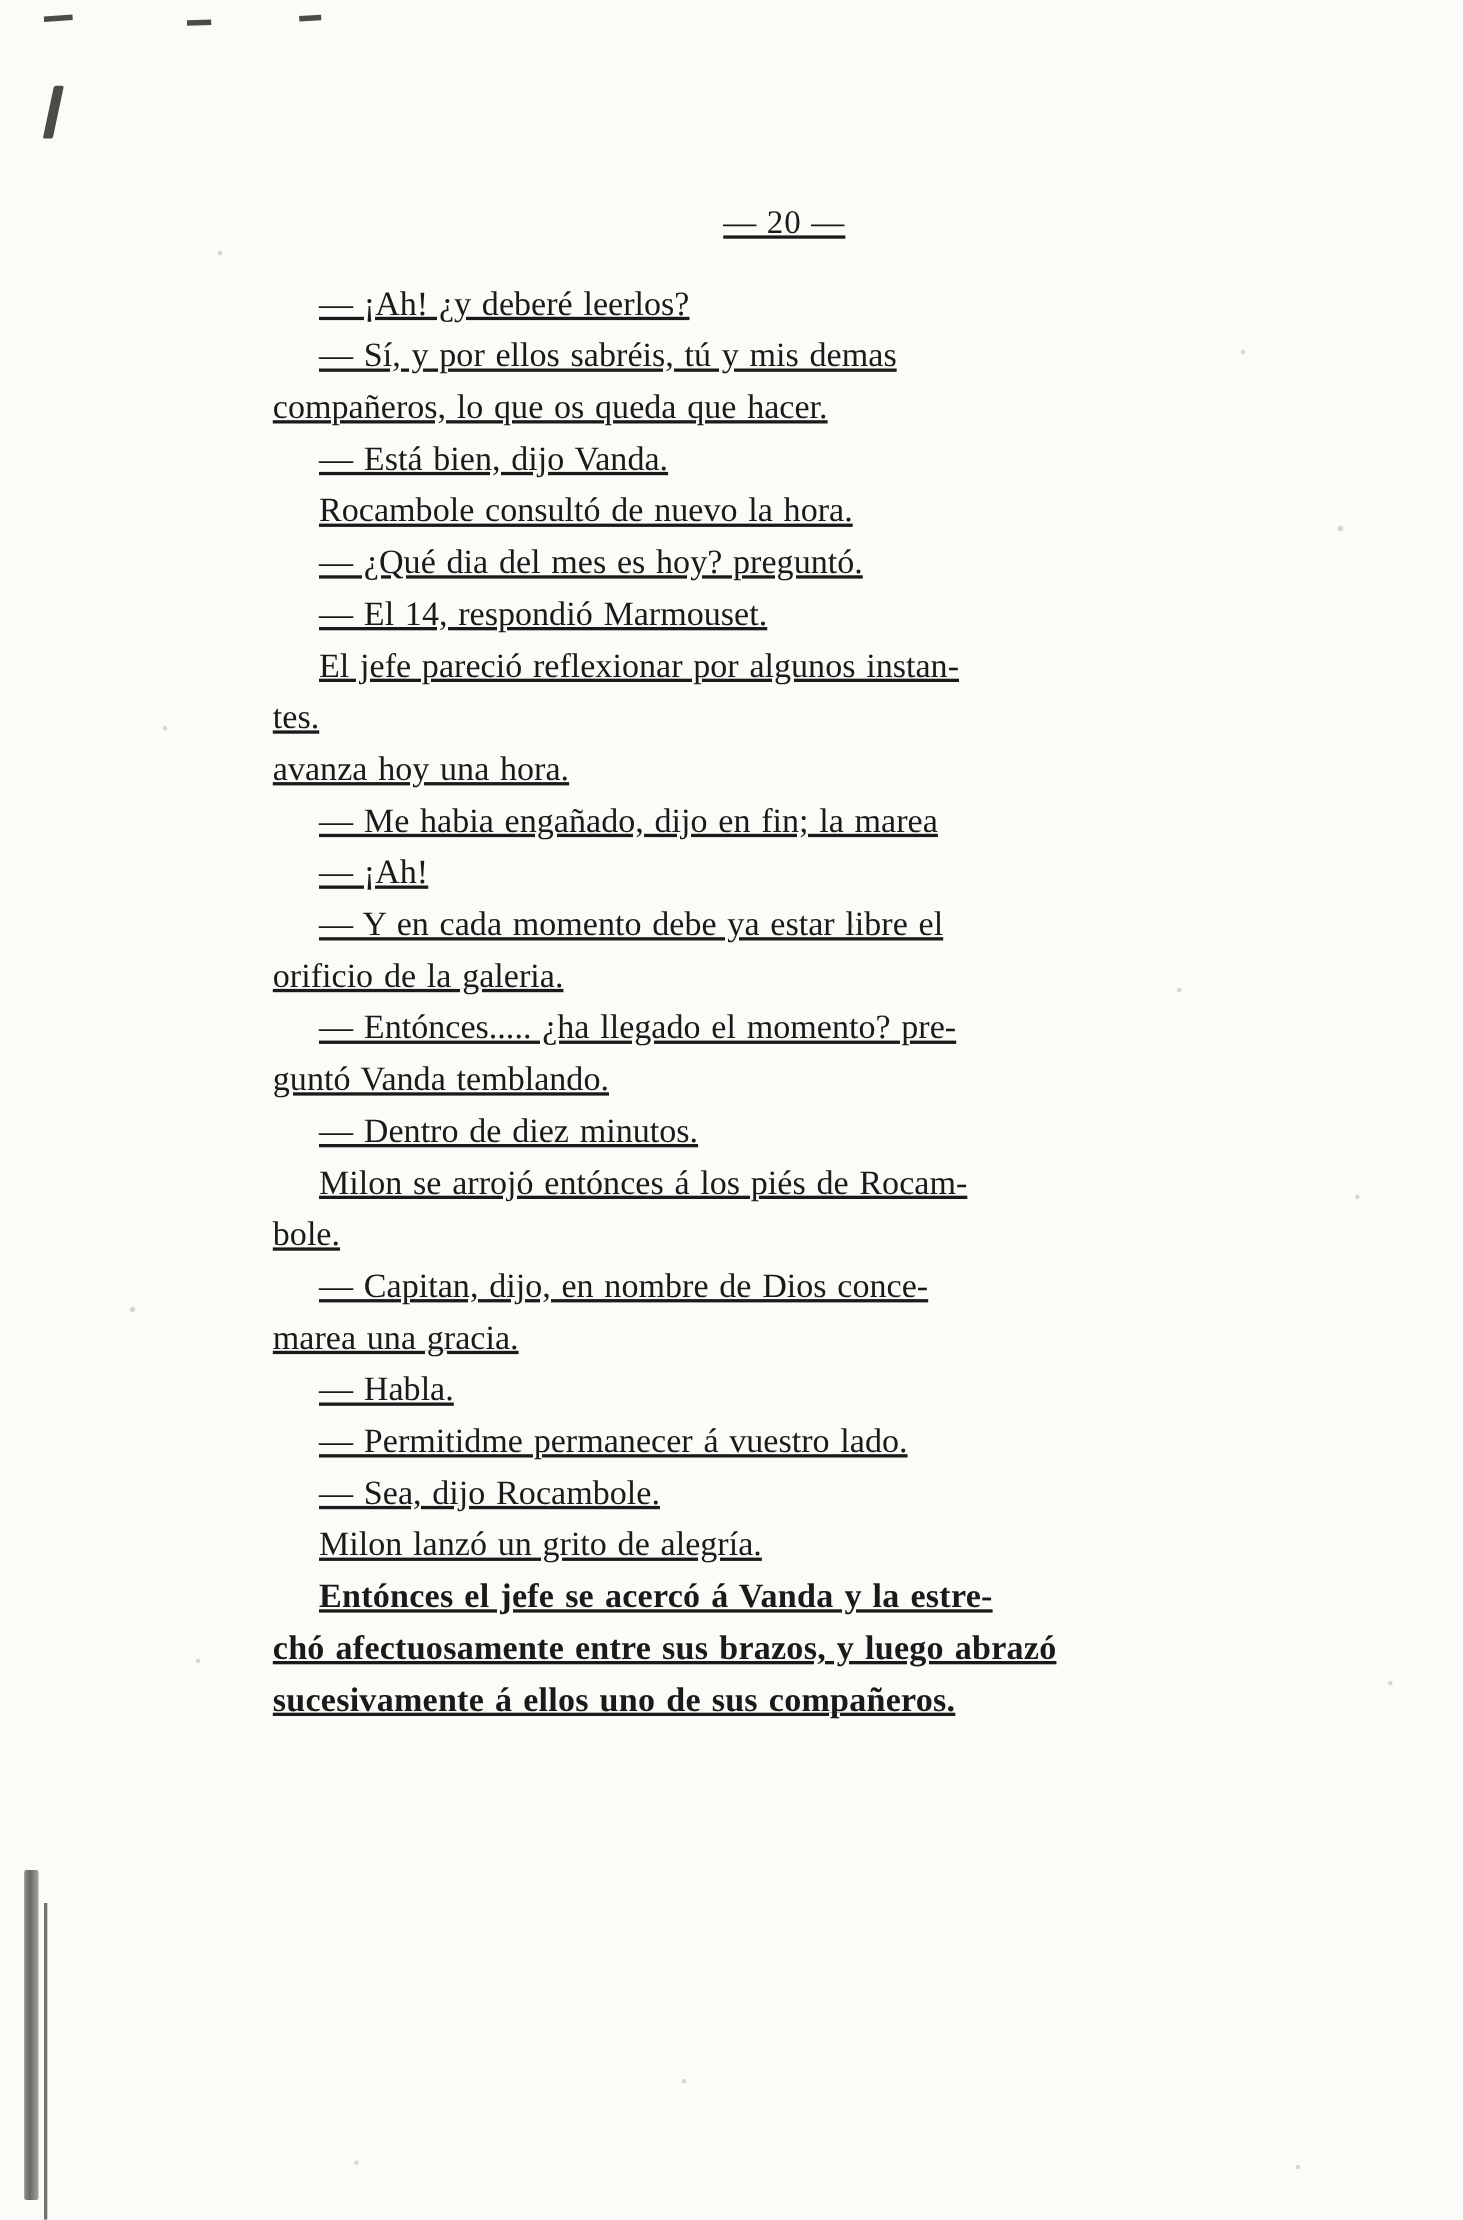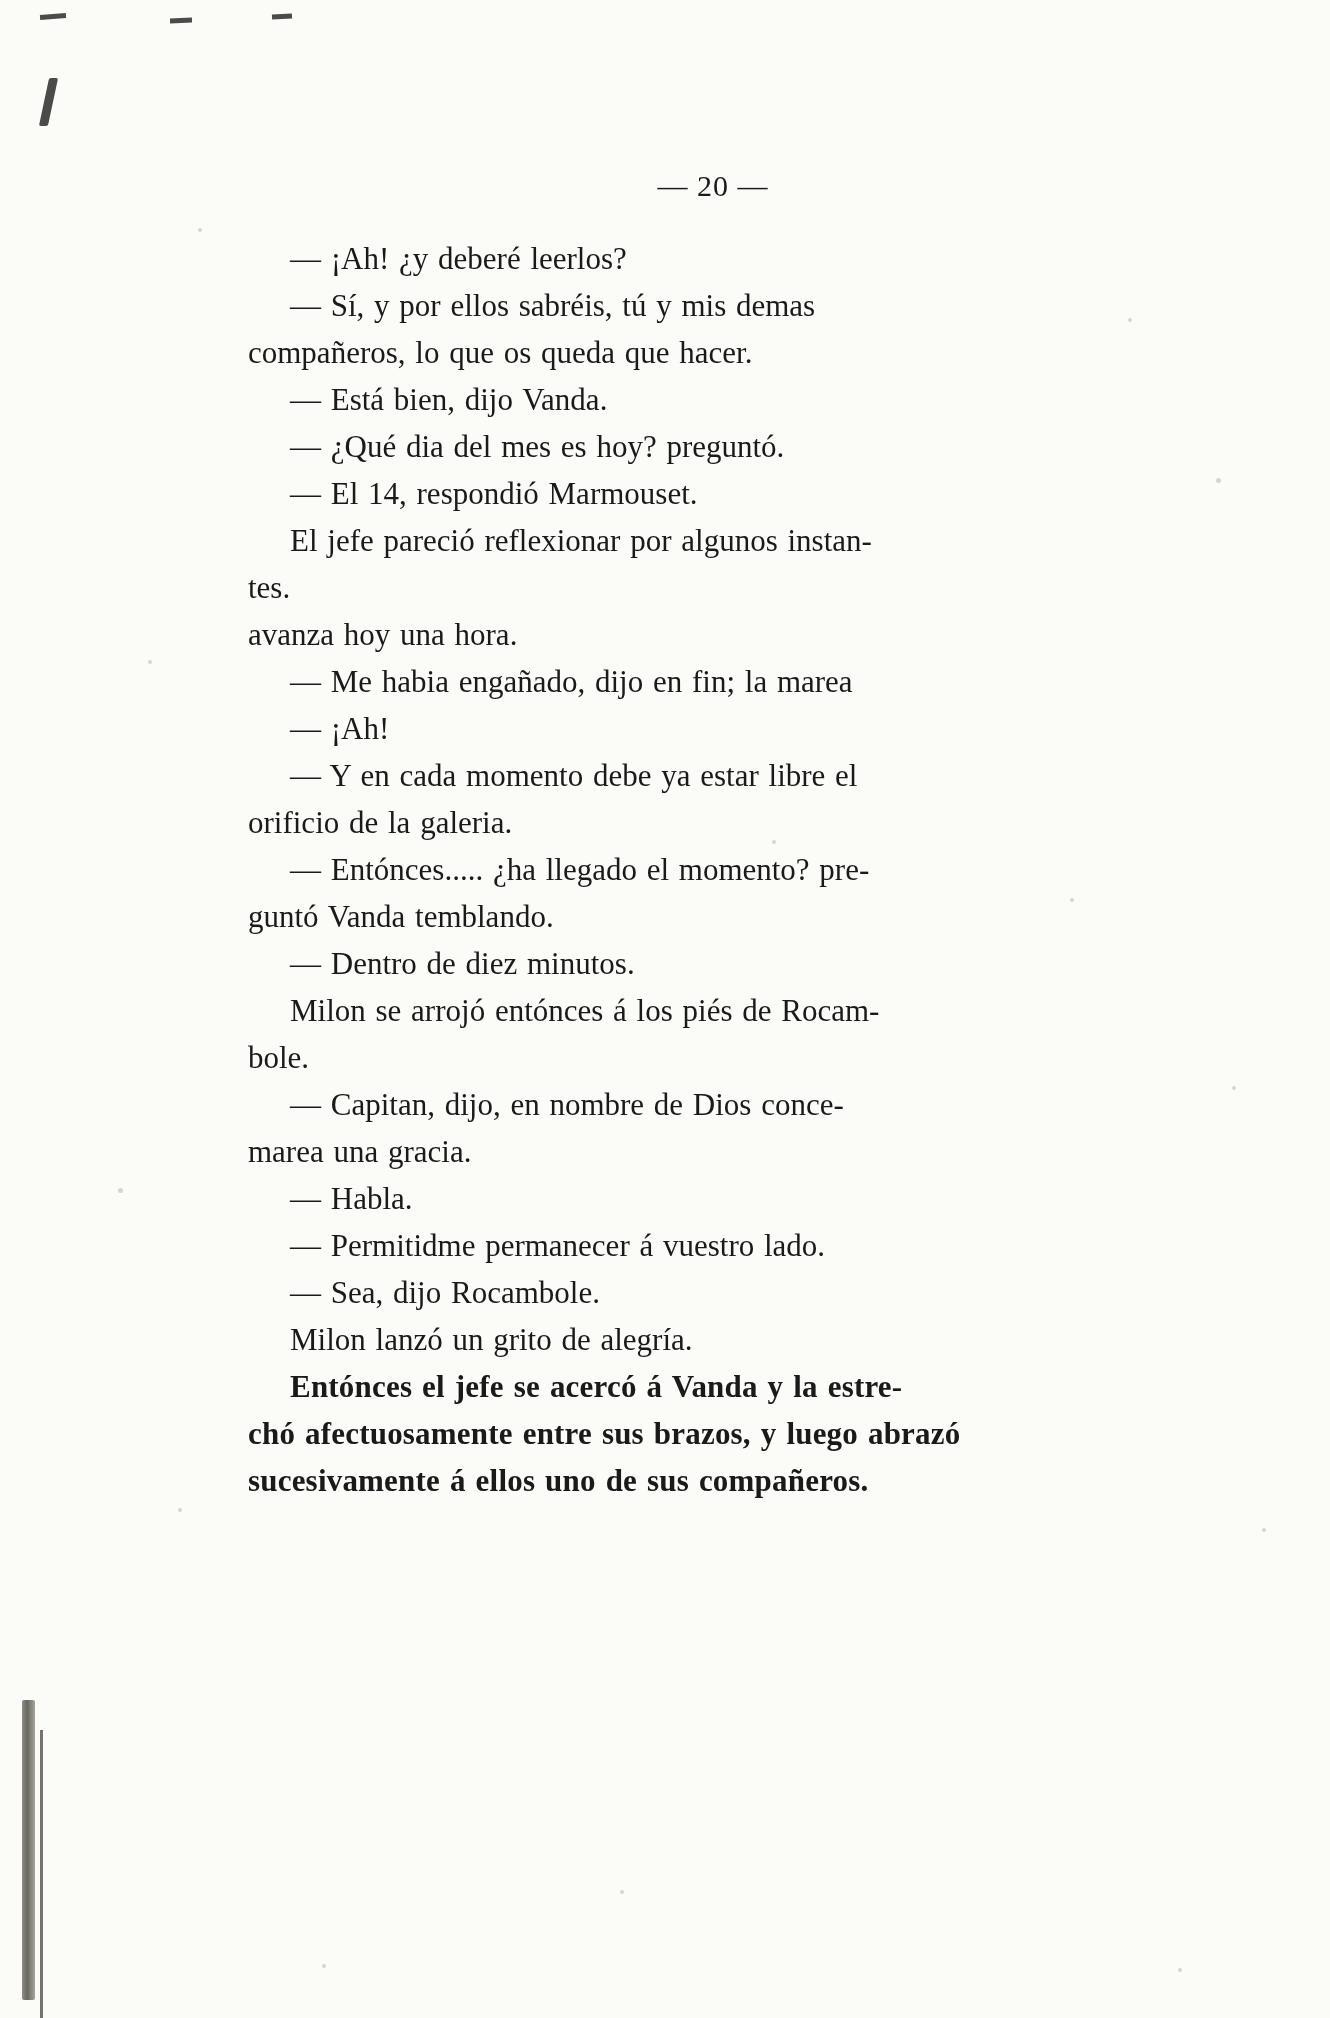--- a/index.html
+++ b/index.html
@@ -55,22 +55,23 @@
     top: 1730px;
     width: 3px;
     height: 288px;
     background: #3b3934;
     opacity: .7;
   }
 
   .text-column {
     position: absolute;
     left: 248px;
-    top: 169px;
+    top: 186px;
     width: 930px;
+    text-decoration: underline;
   }
 
   .folio {
     text-align: center;
     font-size: 30px;
     letter-spacing: 1px;
     margin-bottom: 34px;
     font-family: "Liberation Serif", serif;
   }
 
@@ -136,20 +137,23 @@
 
       <div class="para">
         <p class="line indent">— Sí, y por ellos sabréis, tú y mis demas</p>
         <p class="line lastline">compañeros, lo que os queda que hacer.</p>
       </div>
 
       <div class="para">
         <p class="line indent lastline">— Está bien, dijo Vanda.</p>
       </div>
 
+      <div class="para">
+        <p class="line indent lastline">Rocambole consultó de nuevo la hora.</p>
+      </div>
 
       <div class="para">
         <p class="line indent lastline">— ¿Qué dia del mes es hoy? preguntó.</p>
       </div>
 
       <div class="para">
         <p class="line indent lastline">— El 14, respondió Marmouset.</p>
       </div>
 
       <div class="para">

